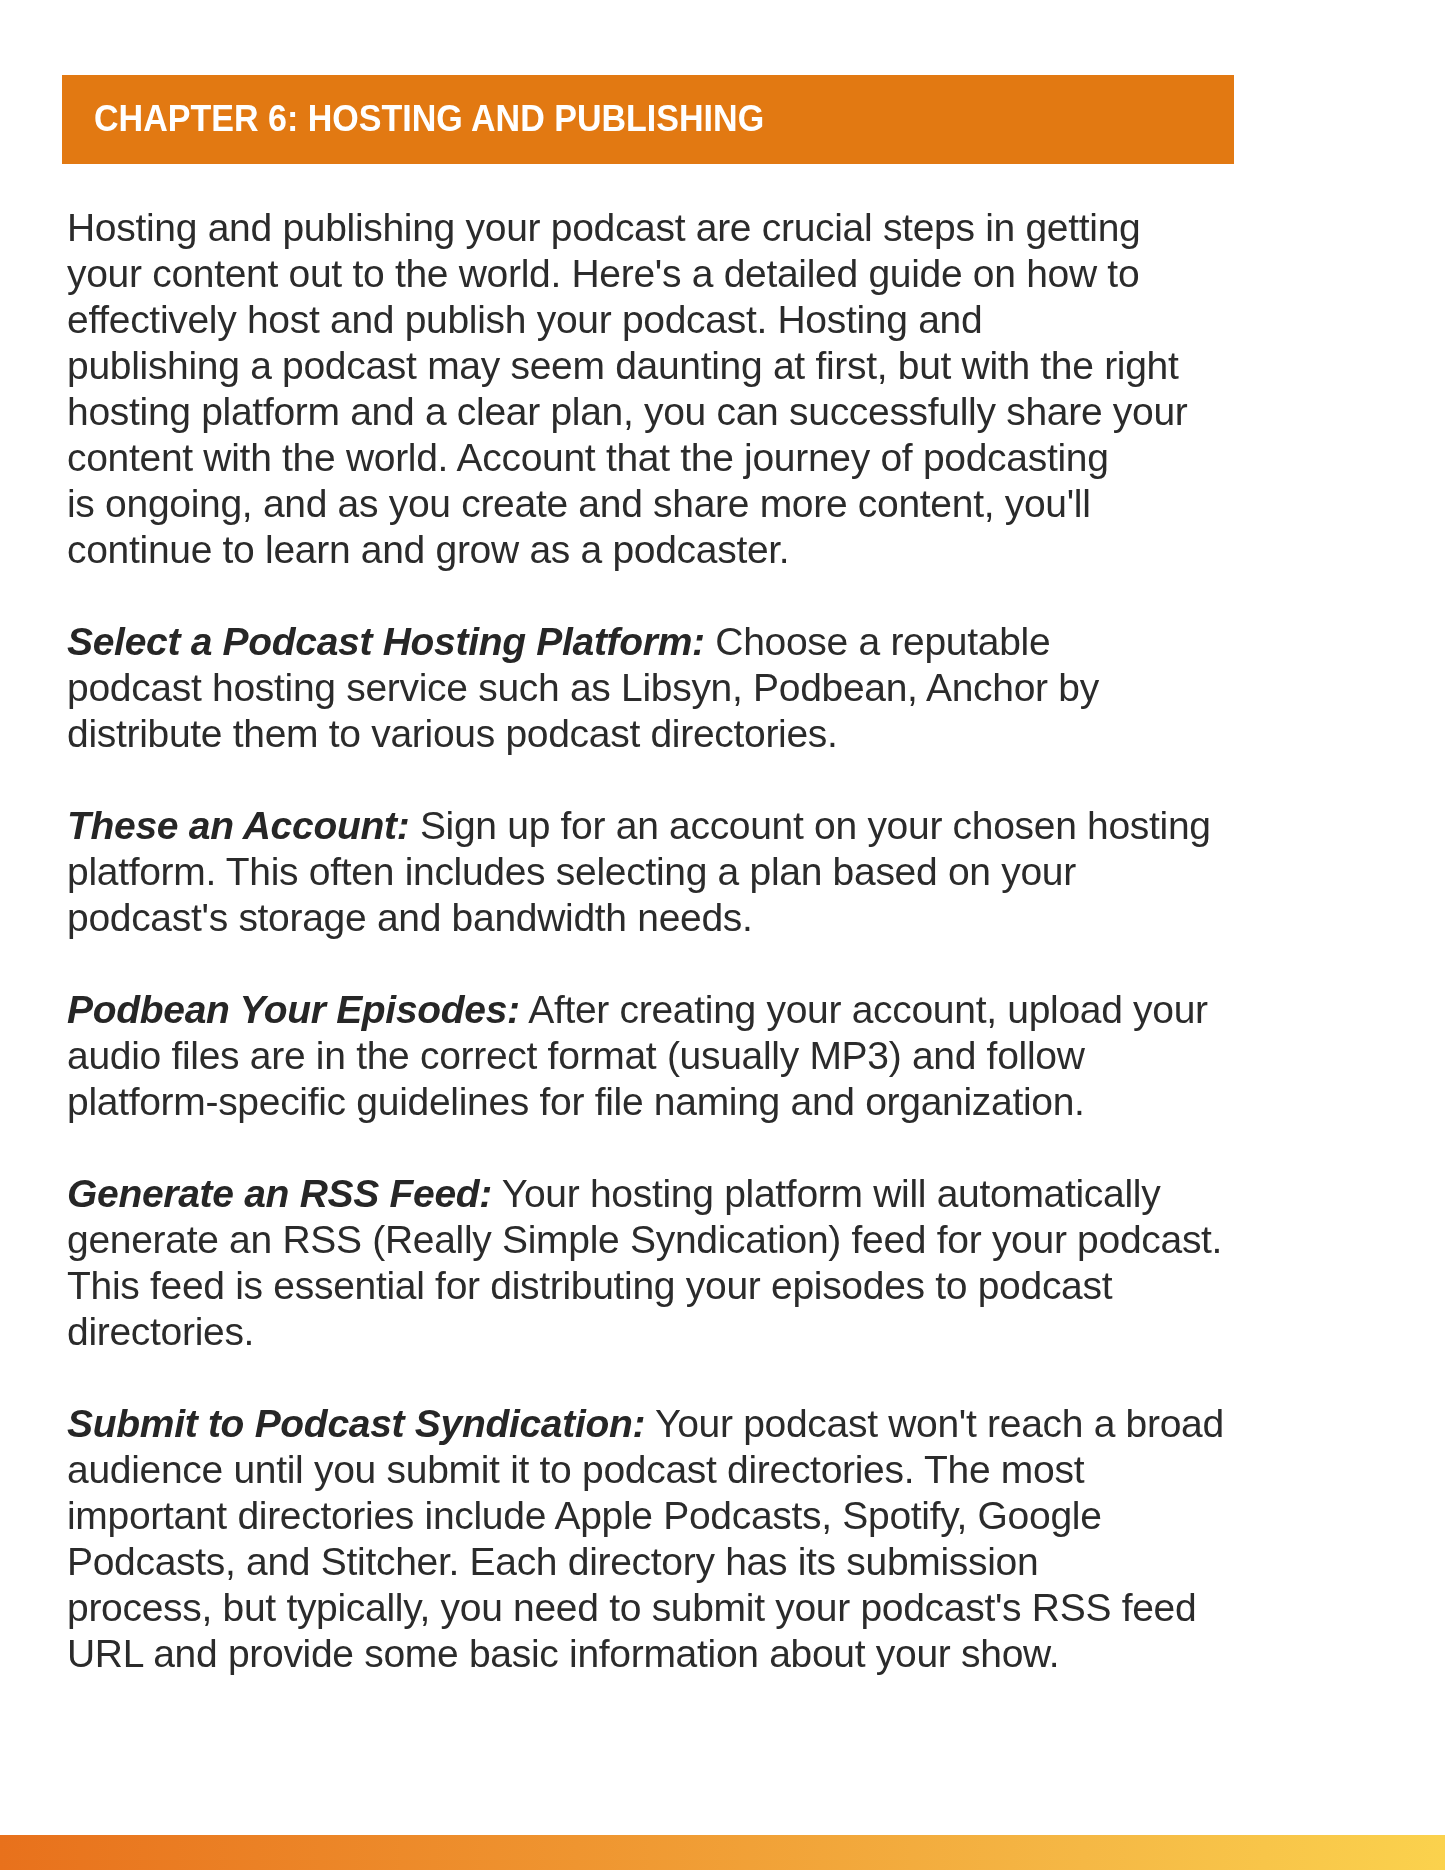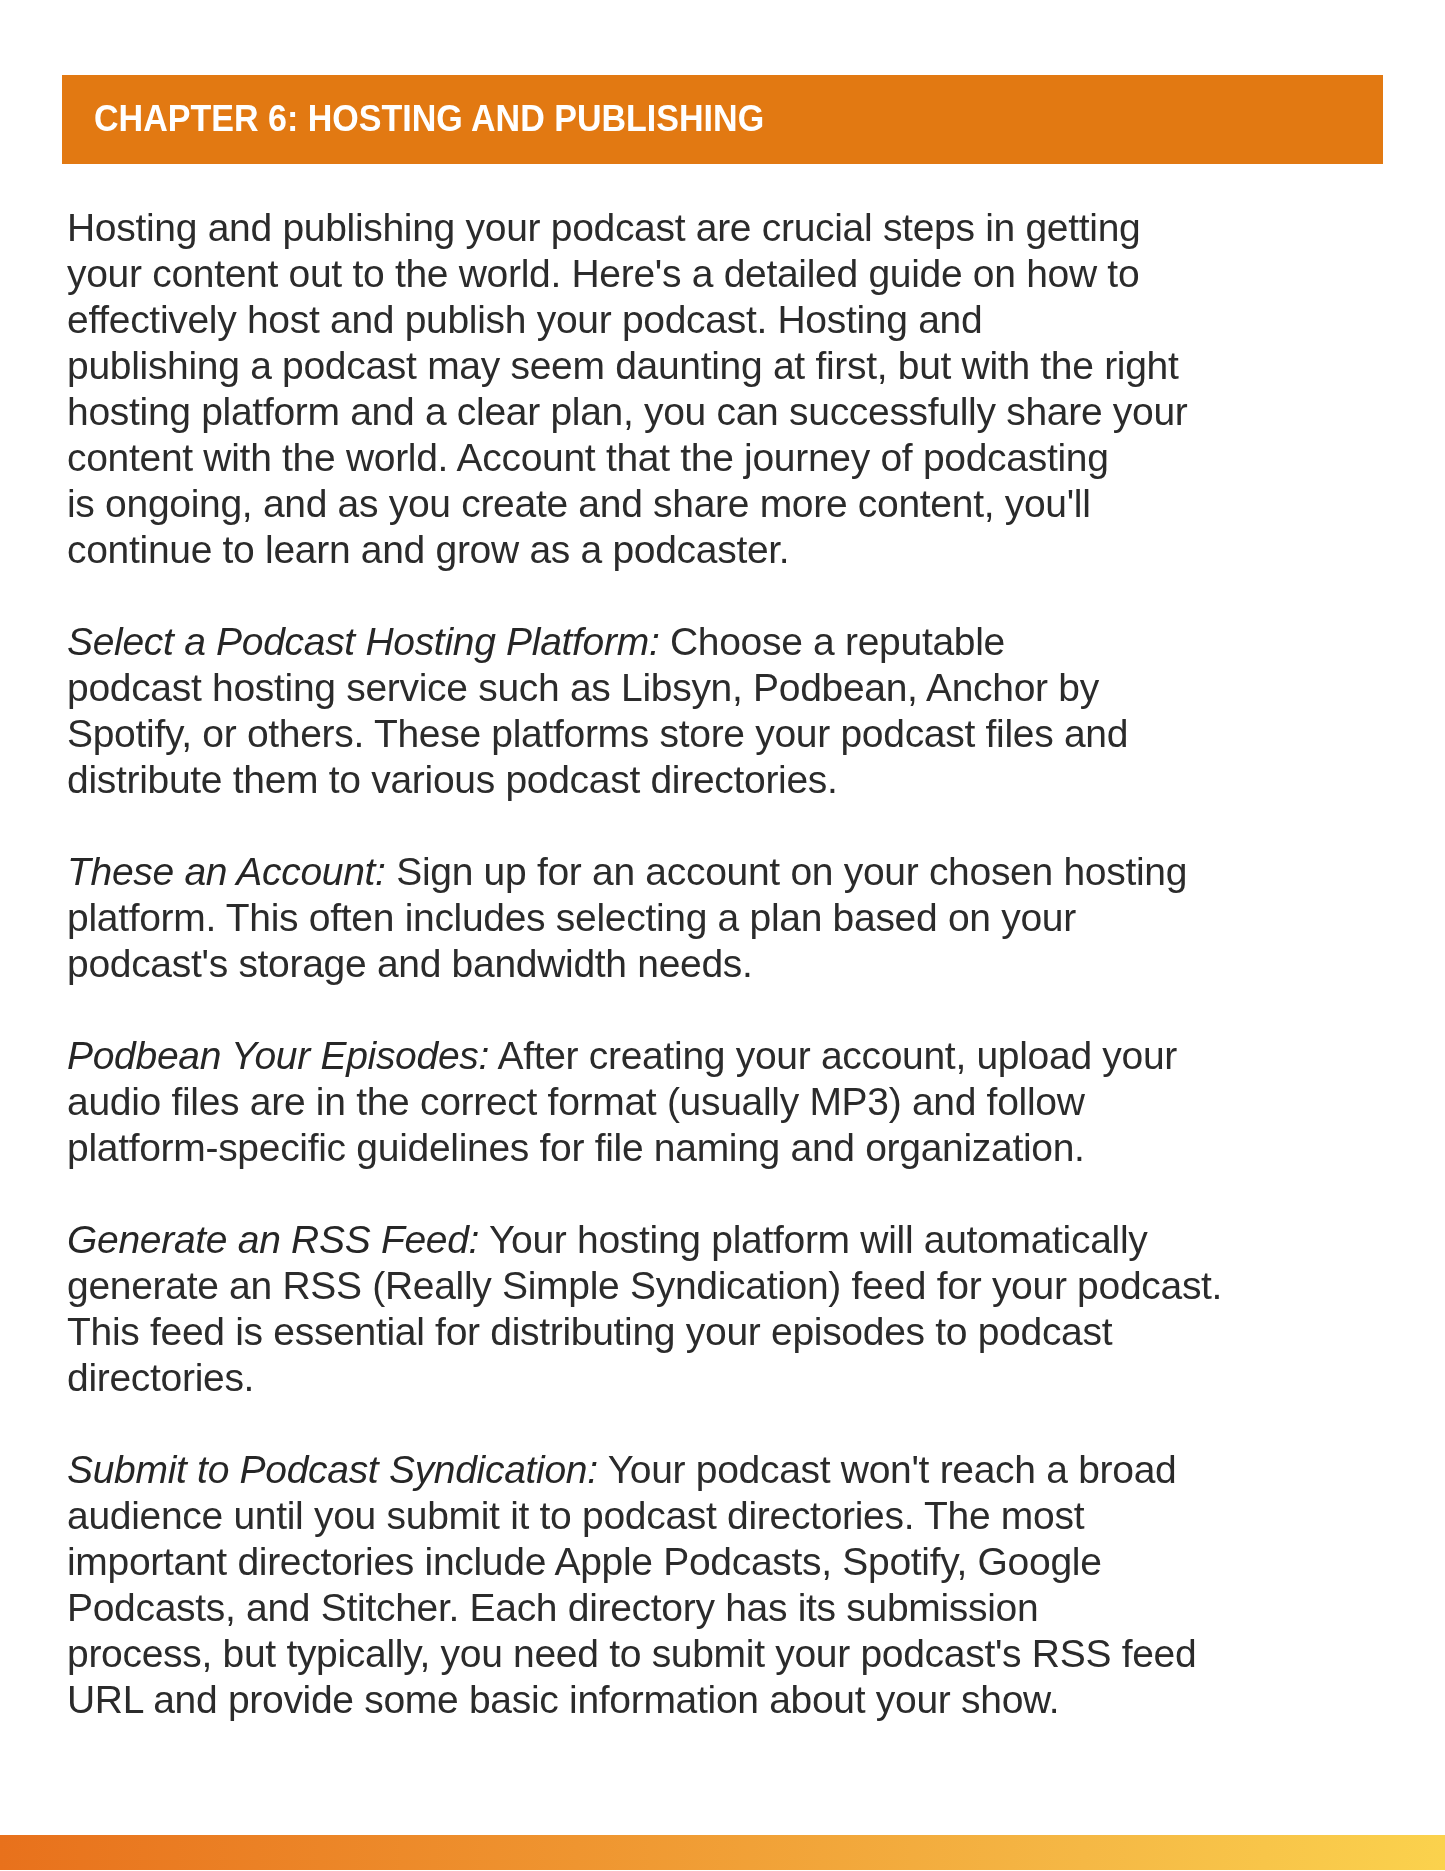--- a/index.html
+++ b/index.html
@@ -12,21 +12,21 @@
       height: 1871px;
       position: relative;
       overflow: hidden;
       font-family: "Liberation Sans", "DejaVu Sans", sans-serif;
       color: #2b2b2b;
     }
     .banner {
       position: absolute;
       left: 62px;
       top: 75px;
-      width: 1321px;
+      width: 1172px;
       height: 89px;
       background: #e27912;
       box-sizing: border-box;
     }
     .banner-title {
       position: absolute;
       left: 32px;
       top: 22px;
       margin: 0;
       font-family: "Liberation Sans", "DejaVu Sans", sans-serif;
@@ -50,21 +50,21 @@
     }
     .line {
       display: block;
       font-size: 39px;
       line-height: 46px;
       height: 46px;
       white-space: nowrap;
       letter-spacing: -0.3px;
     }
     .lead {
-      font-weight: normal;
+      font-weight: bold;
       font-style: italic;
       color: #262626;
     }
     .bottom-bar {
       position: absolute;
       left: 0;
       top: 1835px;
       width: 1445px;
       height: 35px;
       background: linear-gradient(to right, #e8711c 0%, #ef9530 40%, #f5b845 75%, #fbd24d 100%);
@@ -86,21 +86,20 @@
     <span class="line">publishing a podcast may seem daunting at first, but with the right</span>
     <span class="line">hosting platform and a clear plan, you can successfully share your</span>
     <span class="line">content with the world. Account that the journey of podcasting</span>
     <span class="line">is ongoing, and as you create and share more content, you'll</span>
     <span class="line">continue to learn and grow as a podcaster.</span>
   </div>
 
   <div class="para">
     <span class="line"><span class="lead">Select a Podcast Hosting Platform:</span><span> Choose a reputable</span></span>
     <span class="line">podcast hosting service such as Libsyn, Podbean, Anchor by</span>
-    <span class="line">Spotify, or others. These platforms store your podcast files and</span>
     <span class="line">distribute them to various podcast directories.</span>
   </div>
 
   <div class="para">
     <span class="line"><span class="lead">These an Account:</span><span> Sign up for an account on your chosen hosting</span></span>
     <span class="line">platform. This often includes selecting a plan based on your</span>
     <span class="line">podcast's storage and bandwidth needs.</span>
   </div>
 
   <div class="para">

